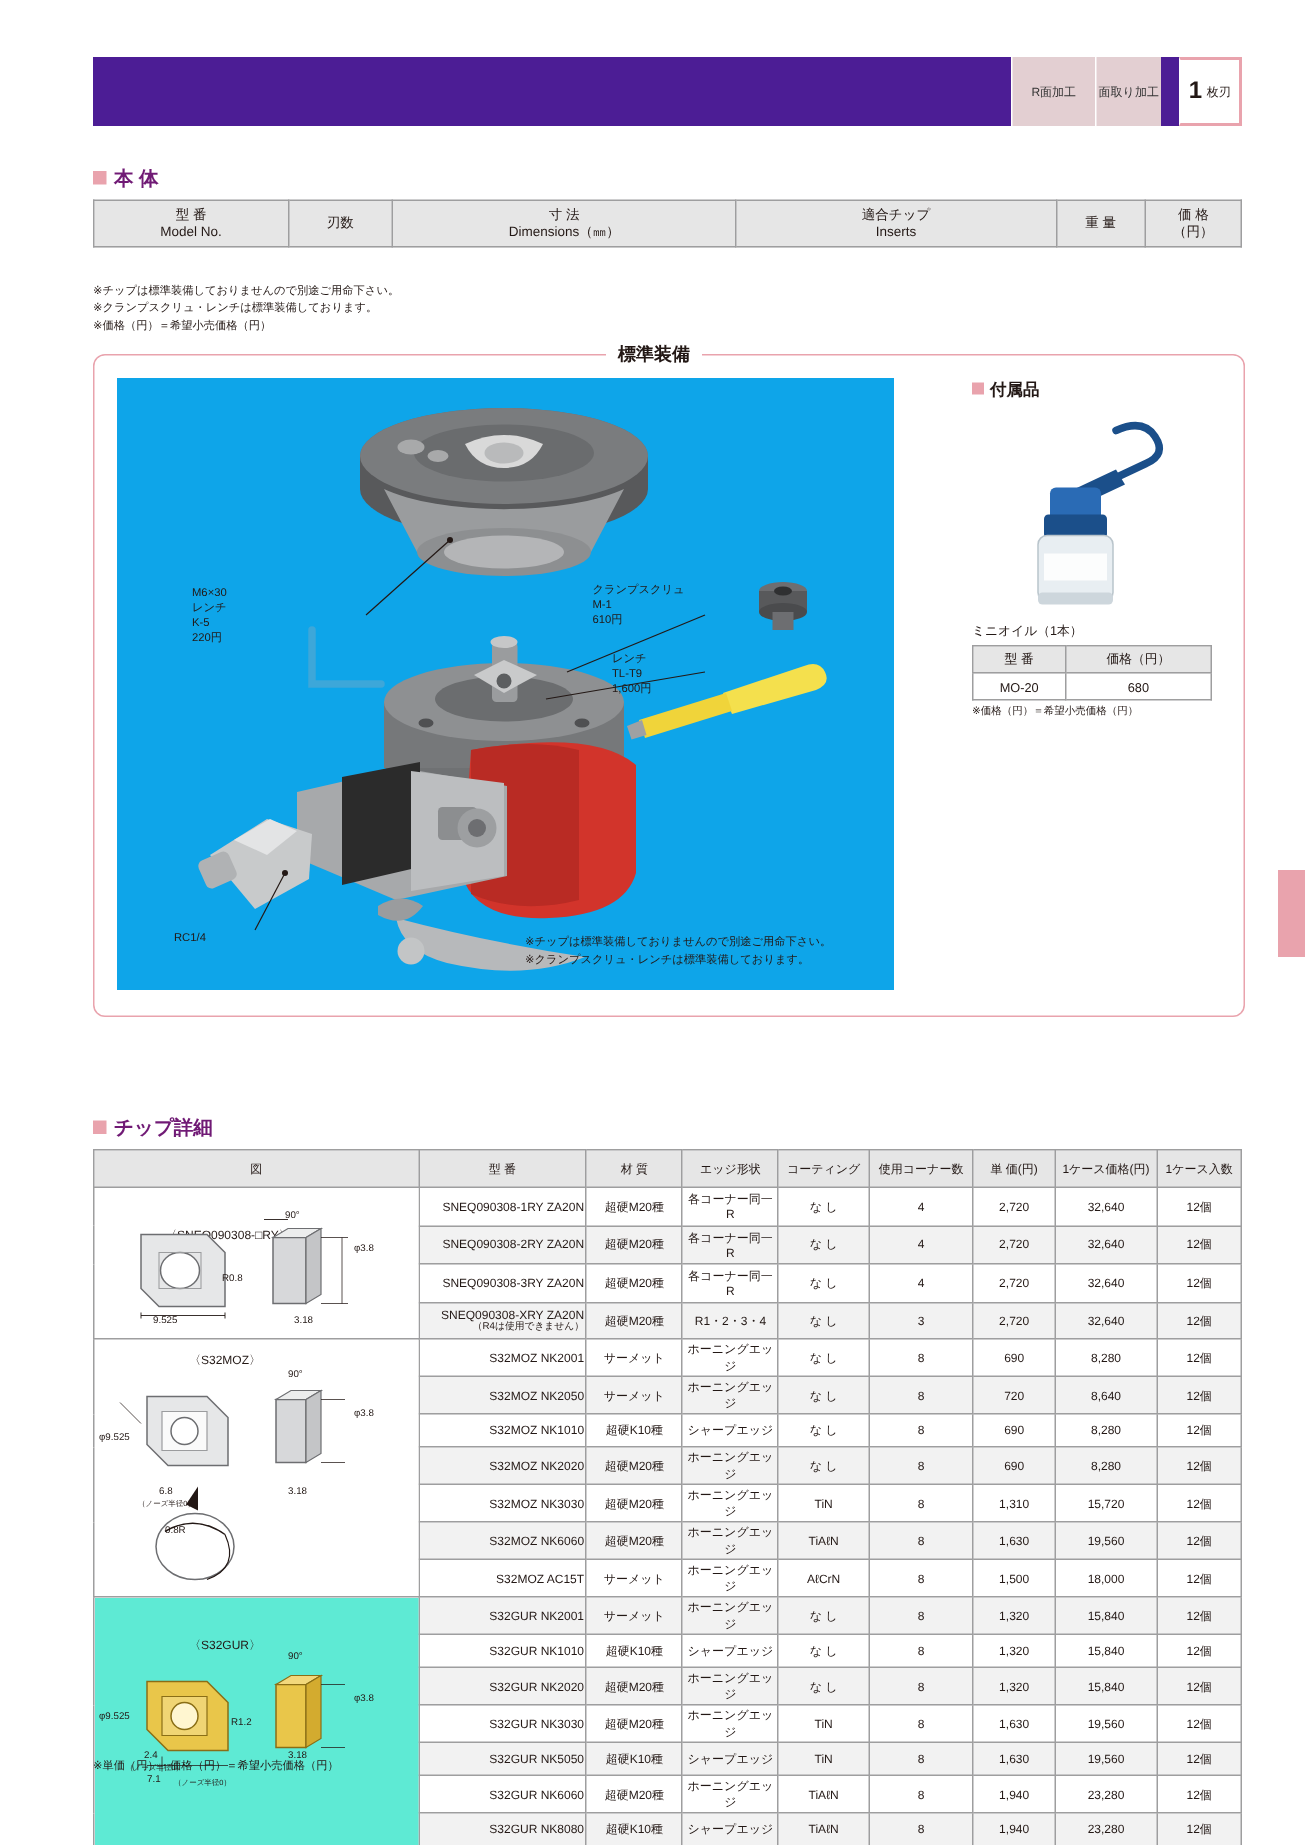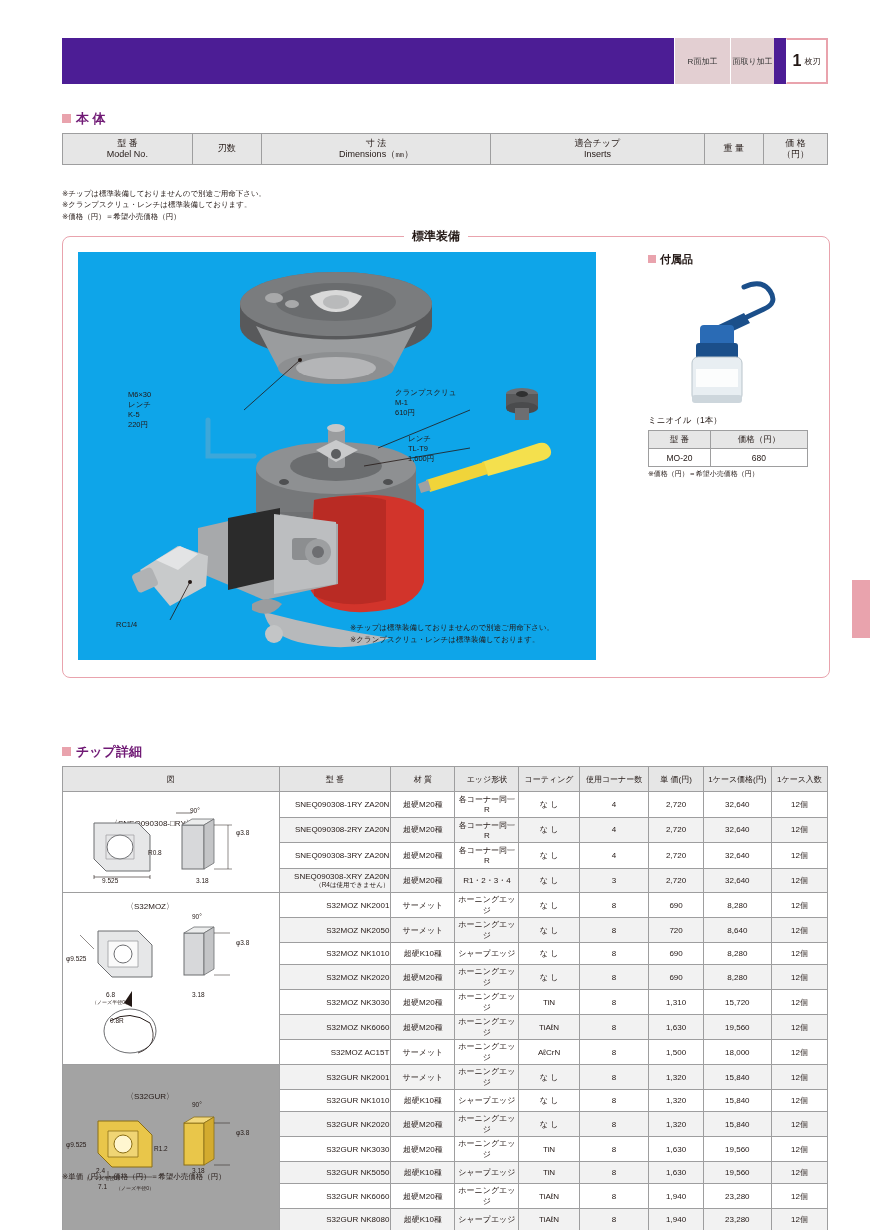--- a/index.html
+++ b/index.html
@@ -426,21 +426,21 @@
       <td>サーメット</td>
       <td>ホーニングエッジ</td>
       <td>AℓCrN</td>
       <td>8</td>
       <td>1,500</td>
       <td>18,000</td>
       <td>12個</td>
     </tr>
 
     <tr class="alt">
-      <td class="fig figcell" rowspan="7" style="background:#a3a3a3;">
+      <td class="fig figcell" rowspan="7" style="background:#5eead4;">
         <div style="position:relative;height:118px;">
           <div style="position:absolute;left:62px;top:2px;font-size:8px;">〈S32GUR〉</div>
           <svg width="218" height="102" viewBox="0 0 218 102" style="position:absolute;left:0;top:14px;">
             <path d="M34 18 l40 0 l14 14 l0 32 l-40 0 l-14 -14 z" fill="#e9c64a" stroke="#8a6e16" stroke-width="1"></path>
             <path d="M44 28 l30 0 l0 26 l-30 0 z" fill="#f0d574" stroke="#8a6e16" stroke-width="0.8"></path>
             <ellipse cx="59" cy="41" rx="9" ry="9" fill="#fff6d0" stroke="#8a6e16" stroke-width="1"></ellipse>
             <rect x="120" y="20" width="20" height="42" fill="#e9c64a" stroke="#8a6e16" stroke-width="1"></rect>
             <path d="M120 20 l10 -6 l20 0 l-10 6 z" fill="#f2d87c" stroke="#8a6e16" stroke-width="0.8"></path>
             <path d="M140 20 l10 -6 l0 42 l-10 6 z" fill="#d3ab2f" stroke="#8a6e16" stroke-width="0.8"></path>
             <line x1="150" y1="20" x2="166" y2="20" stroke="#231815" stroke-width="0.5"></line>

